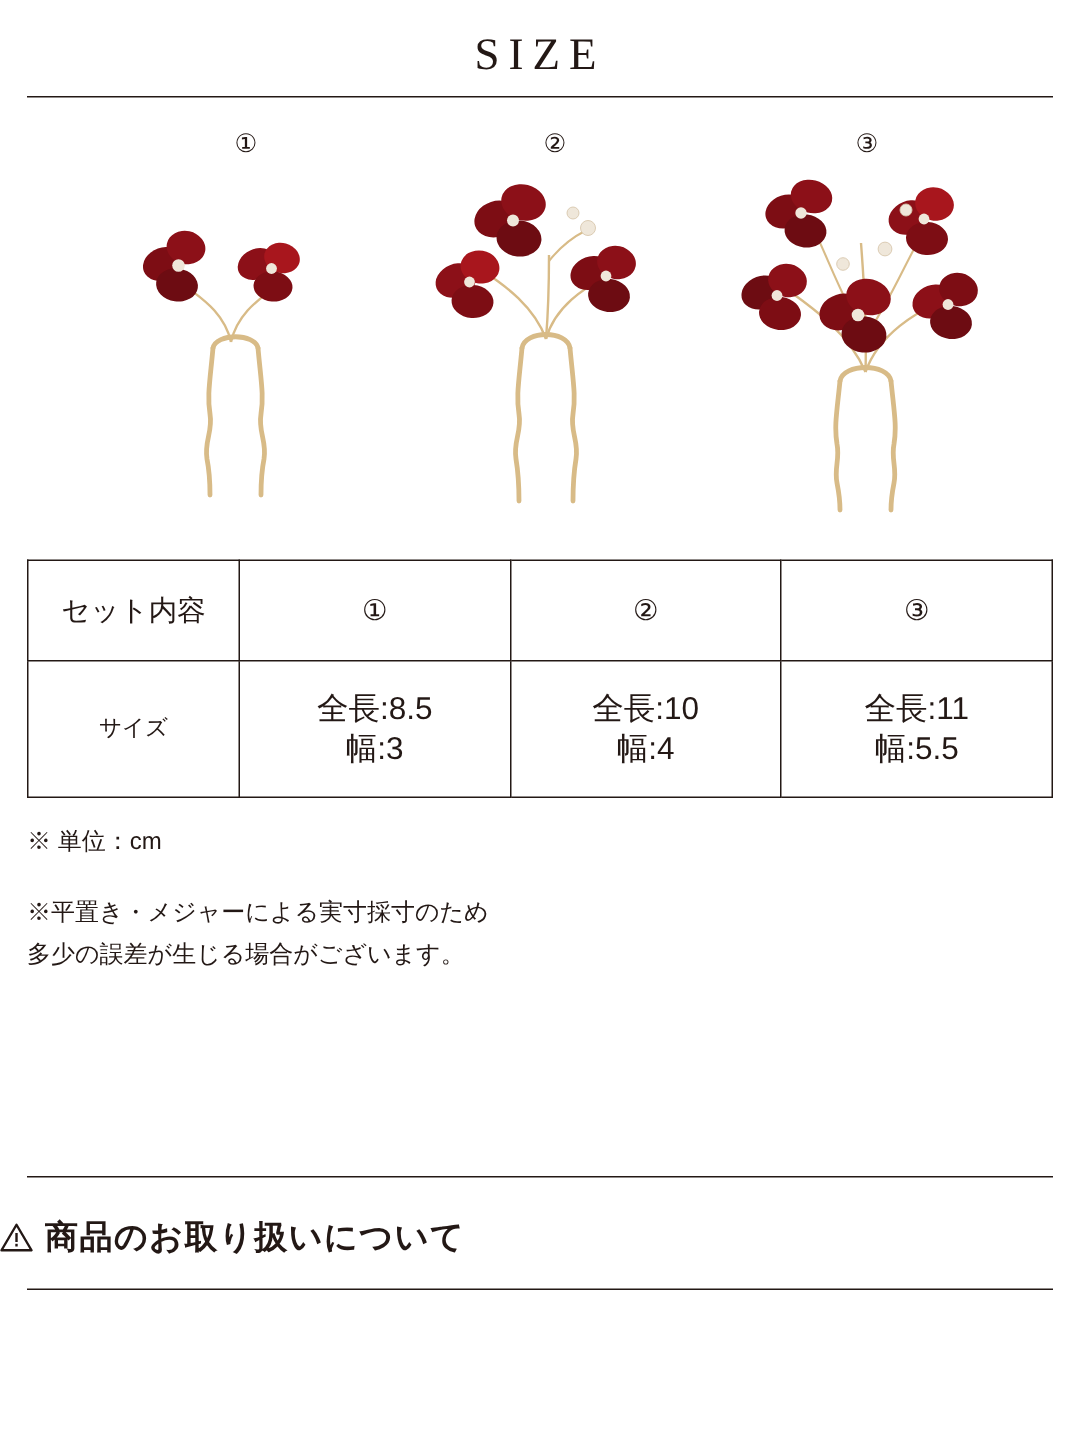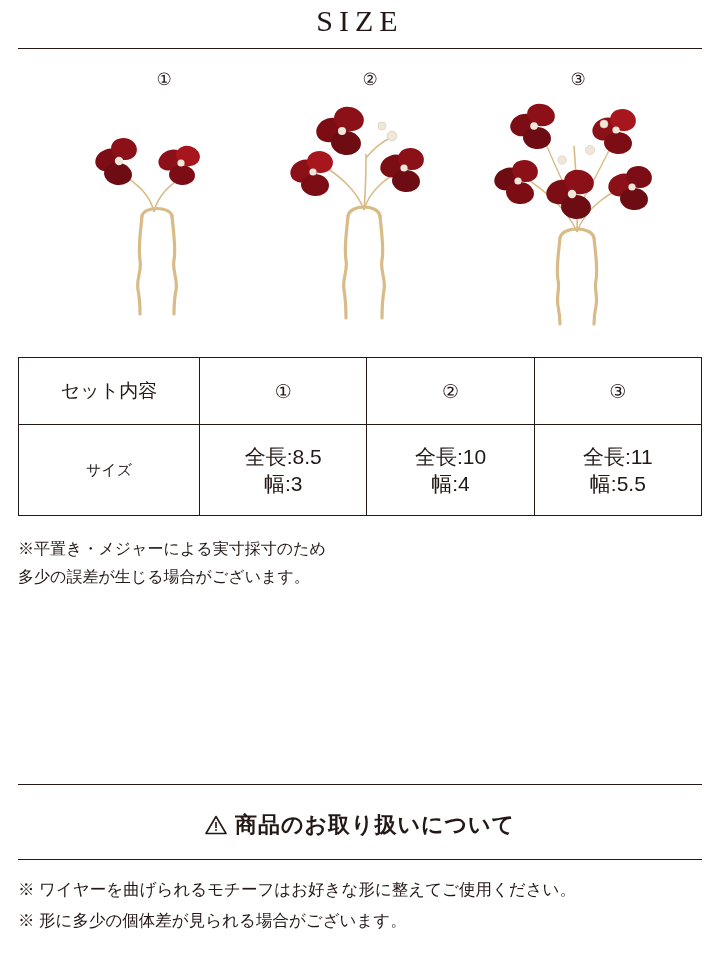--- a/index.html
+++ b/index.html
@@ -20,21 +20,21 @@
     height: 960px;
     position: relative;
   }
 
   
   .size-title {
     text-align: center;
     font-size: 30px;
     letter-spacing: 6px;
     font-weight: 400;
-    padding-top: 4px;
+    padding-top: 20px;
     color: #231815;
     font-family: "Liberation Serif", serif;
   }
   .rule {
     border-bottom: 1px solid #231815;
     margin: 10px 18px 0 18px;
   }
 
   
   .figures {
@@ -72,21 +72,21 @@
     margin: 8px 18px 0 18px;
     width: 684px;
     table-layout: fixed;
   }
   table.size-table td {
     border: 1px solid #231815;
     text-align: center;
     vertical-align: middle;
     font-size: 21px;
     color: #231815;
-    padding: 10px 20px;
+    padding: 10px 0;
     font-family: "Liberation Sans", sans-serif;
   }
   table.size-table td.head-label {
     width: 140px;
     font-size: 15px;
   }
   table.size-table tr.row-head td {
     height: 46px;
     font-size: 19px;
   }
@@ -116,21 +116,20 @@
   }
 
   
   .care {
     position: absolute;
     top: 784px;
     left: 0;
     width: 720px;
   }
   .care-title {
-    text-align: center;
     font-size: 22px;
     font-weight: bold;
     padding: 26px 0 0 0;
     color: #231815;
     letter-spacing: 1px;
   }
   .warn-icon {
     display: inline-block;
     vertical-align: -3px;
     margin-right: 8px;
@@ -300,35 +299,32 @@
         </td>
         <td>
           <span class="cellline">全長:11</span>
           <span class="cellline">幅:5.5</span>
         </td>
       </tr>
     </tbody>
   </table>
 
   <div class="notes">
+    <div>※ 単位：cm</div>
     <div class="note-gap">※平置き・メジャーによる実寸採寸のため</div>
     <div>多少の誤差が生じる場合がございます。</div>
   </div>
 
   <div class="care">
     <div class="divider" style="top:0;"></div>
     <div class="care-title">
       <span class="warn-icon">
         <svg width="22" height="20" viewBox="0 0 22 20">
           <path d="M11 1.5 L21 18.5 L1 18.5 Z" fill="none" stroke="#231815" stroke-width="1.6" stroke-linejoin="round"></path>
           <rect x="10.2" y="7" width="1.6" height="6" fill="#231815"></rect>
           <rect x="10.2" y="14.2" width="1.6" height="1.8" fill="#231815"></rect>
         </svg>
       </span><span>商品のお取り扱いについて</span>
     </div>
     <div class="care-rule"></div>
-    <div class="care-lines">
-      <div>※ ワイヤーを曲げられるモチーフはお好きな形に整えてご使用ください。</div>
-      <div>※ 形に多少の個体差が見られる場合がございます。</div>
-    </div>
   </div>
 
 </div>
 
 </body></html>

